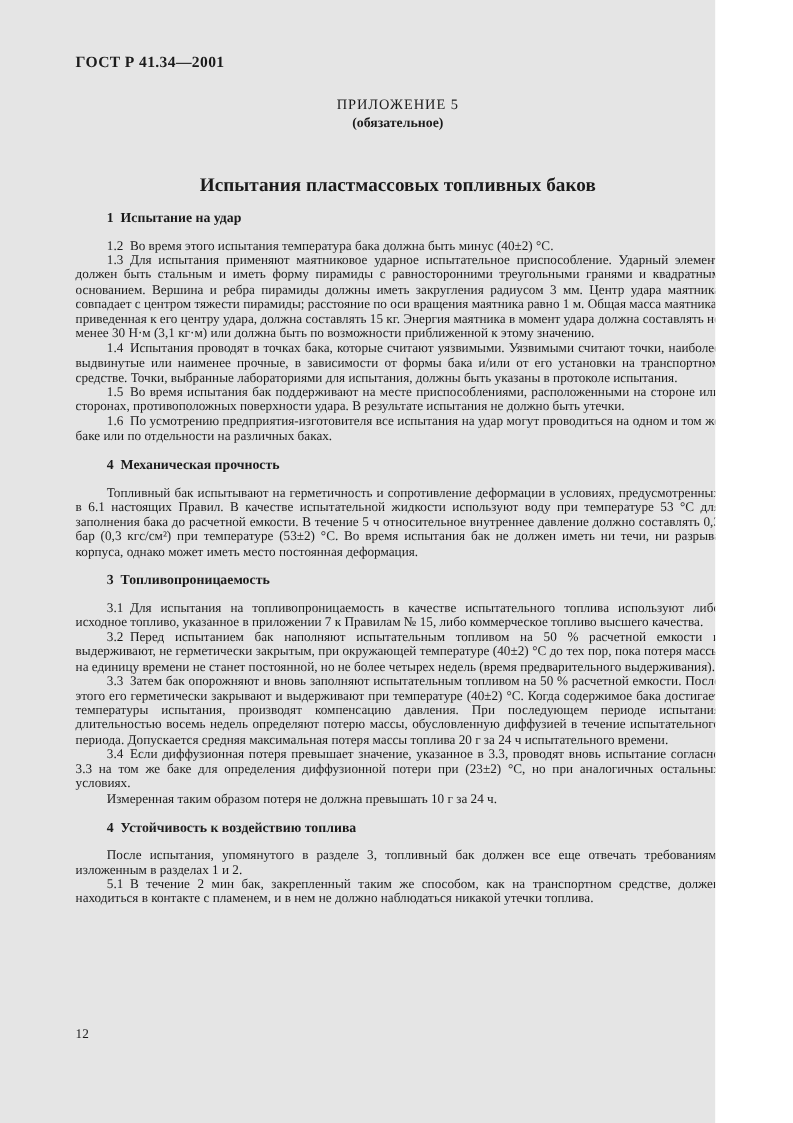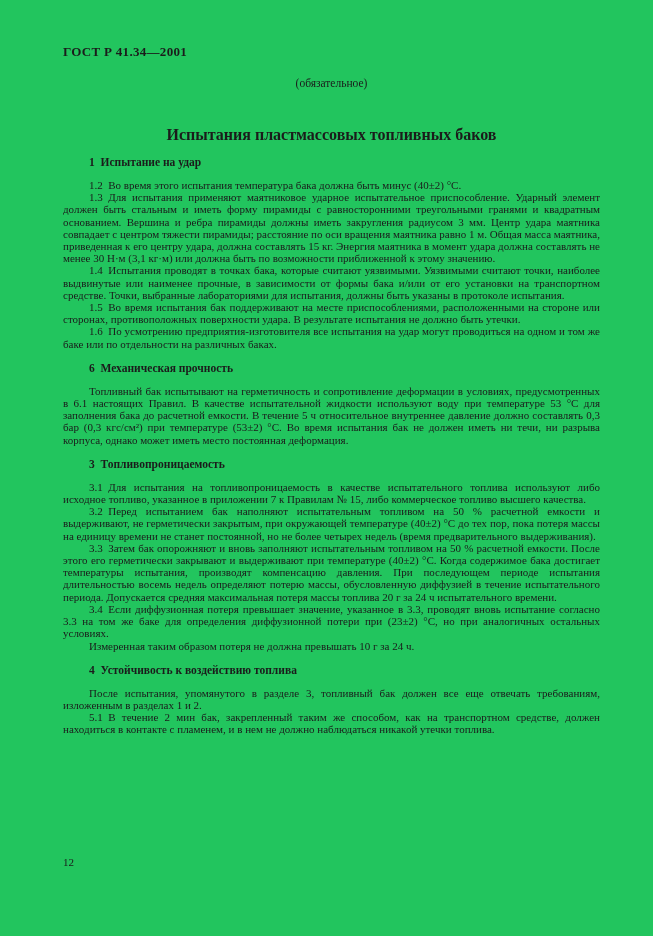--- a/index.html
+++ b/index.html
@@ -2,23 +2,23 @@
 <html lang="ru"><head>
 <meta charset="utf-8">
 <style>
   html, body {
     margin: 0;
     padding: 0;
     background: #ffffff;
   }
   .page {
     position: relative;
-    width: 653px;
+    width: 596px;
     height: 936px;
-    background: #22c55e;
+    background: #e5e5e5;
     color: #1b1b1b;
     font-family: "Liberation Serif", "DejaVu Serif", serif;
     overflow: hidden;
     box-sizing: border-box;
   }
   .content {
     position: absolute;
     left: 63px;
     top: 44px;
     width: 537px;
@@ -30,21 +30,22 @@
   }
   .appendix {
     text-align: center;
     font-size: 12px;
     margin-top: 20px;
     letter-spacing: 0.8px;
   }
   .appendix-note {
     text-align: center;
     font-size: 11.5px;
-    margin-top: 17px;
+    margin-top: 2px;
+    font-weight: bold;
   }
   .doc-title {
     text-align: center;
     font-size: 16px;
     font-weight: bold;
     margin: 37px 0 0 0;
   }
   .doc-section { margin: 0; }
   .section-heading {
     font-size: 11.5px;
@@ -65,34 +66,35 @@
     top: 856px;
     font-size: 11px;
   }
 </style>
 </head>
 <body>
 
 <div class="page">
   <div class="content">
     <div class="gost-ref">ГОСТ Р 41.34—2001</div>
+    <div class="appendix">ПРИЛОЖЕНИЕ 5</div>
     <div class="appendix-note">(обязательное)</div>
     <h1 class="doc-title">Испытания пластмассовых топливных баков</h1>
     <div id="sections">
   <section class="doc-section">
     <h2 class="section-heading">1 Испытание на удар</h2>
           <p class="body-para">1.2 Во время этого испытания температура бака должна быть минус (40±2) °С.</p>
           <p class="body-para">1.3 Для испытания применяют маятниковое ударное испытательное приспособление. Ударный элемент должен быть стальным и иметь форму пирамиды с равносторонними треугольными гранями и квадратным основанием. Вершина и ребра пирамиды должны иметь закругления радиусом 3 мм. Центр удара маятника совпадает с центром тяжести пирамиды; расстояние по оси вращения маятника равно 1 м. Общая масса маятника, приведенная к его центру удара, должна составлять 15 кг. Энергия маятника в момент удара должна составлять не менее 30 Н·м (3,1 кг·м) или должна быть по возможности приближенной к этому значению.</p>
           <p class="body-para">1.4 Испытания проводят в точках бака, которые считают уязвимыми. Уязвимыми считают точки, наиболее выдвинутые или наименее прочные, в зависимости от формы бака и/или от его установки на транспортном средстве. Точки, выбранные лабораториями для испытания, должны быть указаны в протоколе испытания.</p>
           <p class="body-para">1.5 Во время испытания бак поддерживают на месте приспособлениями, расположенными на стороне или сторонах, противоположных поверхности удара. В результате испытания не должно быть утечки.</p>
           <p class="body-para">1.6 По усмотрению предприятия-изготовителя все испытания на удар могут проводиться на одном и том же баке или по отдельности на различных баках.</p>
         </section>
 
   <section class="doc-section">
-    <h2 class="section-heading">6 Механическая прочность</h2>
+    <h2 class="section-heading">4 Механическая прочность</h2>
   <p class="body-para">Топливный бак испытывают на герметичность и сопротивление деформации в условиях, предусмотренных в 6.1 настоящих Правил. В качестве испытательной жидкости используют воду при температуре 53 °С для заполнения бака до расчетной емкости. В течение 5 ч относительное внутреннее давление должно составлять 0,3 бар (0,3 кгс/см²) при температуре (53±2) °С. Во время испытания бак не должен иметь ни течи, ни разрыва корпуса, однако может иметь место постоянная деформация.</p>
         </section>
 
   <section class="doc-section">
     <h2 class="section-heading">3 Топливопроницаемость</h2>
   <p class="body-para">3.1 Для испытания на топливопроницаемость в качестве испытательного топлива используют либо исходное топливо, указанное в приложении 7 к Правилам № 15, либо коммерческое топливо высшего качества.</p>
           <p class="body-para">3.2 Перед испытанием бак наполняют испытательным топливом на 50 % расчетной емкости и выдерживают, не герметически закрытым, при окружающей температуре (40±2) °С до тех пор, пока потеря массы на единицу времени не станет постоянной, но не более четырех недель (время предварительного выдерживания).</p>
           <p class="body-para">3.3 Затем бак опорожняют и вновь заполняют испытательным топливом на 50 % расчетной емкости. После этого его герметически закрывают и выдерживают при температуре (40±2) °С. Когда содержимое бака достигает температуры испытания, производят компенсацию давления. При последующем периоде испытания длительностью восемь недель определяют потерю массы, обусловленную диффузией в течение испытательного периода. Допускается средняя максимальная потеря массы топлива 20 г за 24 ч испытательного времени.</p>
           <p class="body-para">3.4 Если диффузионная потеря превышает значение, указанное в 3.3, проводят вновь испытание согласно 3.3 на том же баке для определения диффузионной потери при (23±2) °С, но при аналогичных остальных условиях.</p>
           <p class="body-para">Измеренная таким образом потеря не должна превышать 10 г за 24 ч.</p>

